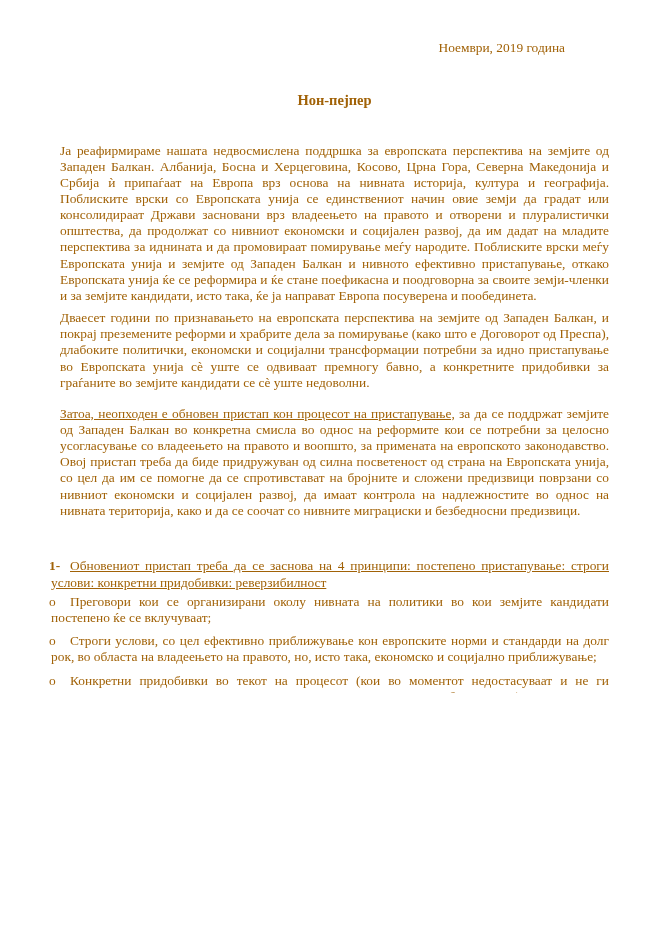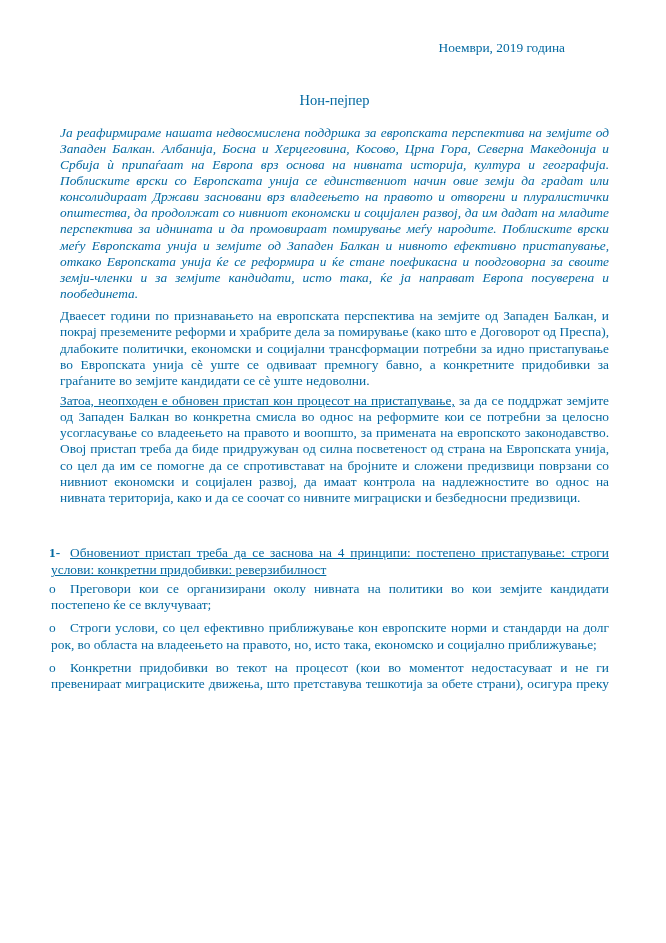--- a/index.html
+++ b/index.html
@@ -6,49 +6,49 @@
     margin: 0;
     padding: 0;
     background: #ffffff;
   }
   .page {
     position: relative;
     width: 666px;
     height: 693px;
     box-sizing: border-box;
     background: #ffffff;
-    color: #0369a1;
+    color: #a16207;
     font-family: "Liberation Serif", serif;
     padding: 40px 57px 0 60px;
     overflow: hidden;
   }
   .date-line {
     text-align: right;
     padding-right: 44px;
     font-size: 13.4px;
     line-height: 16px;
     font-weight: bold;
     font-weight: normal;
   }
   .doc-title {
     margin-top: 36px;
     text-align: center;
-    font-weight: normal;
+    font-weight: bold;
     font-size: 14.5px;
     line-height: 17.5px;
   }
   .para {
     font-size: 13.4px;
     line-height: 16.15px;
     text-align: justify;
     margin: 0;
   }
-  .p1 { margin-top: 15px; font-style: italic; }
+  .p1 { margin-top: 33px; }
   .p2 { margin-top: 6px; }
-  .p3 { margin-top: 4px; }
+  .p3 { margin-top: 15px; }
   .u  { text-decoration: underline; }
   .b  { font-weight: normal; }
   .hang {
     position: relative;
     margin-left: -9px;   
     font-size: 13.4px;
     line-height: 16.15px;
     text-align: justify;
   }
   .hang .marker {

